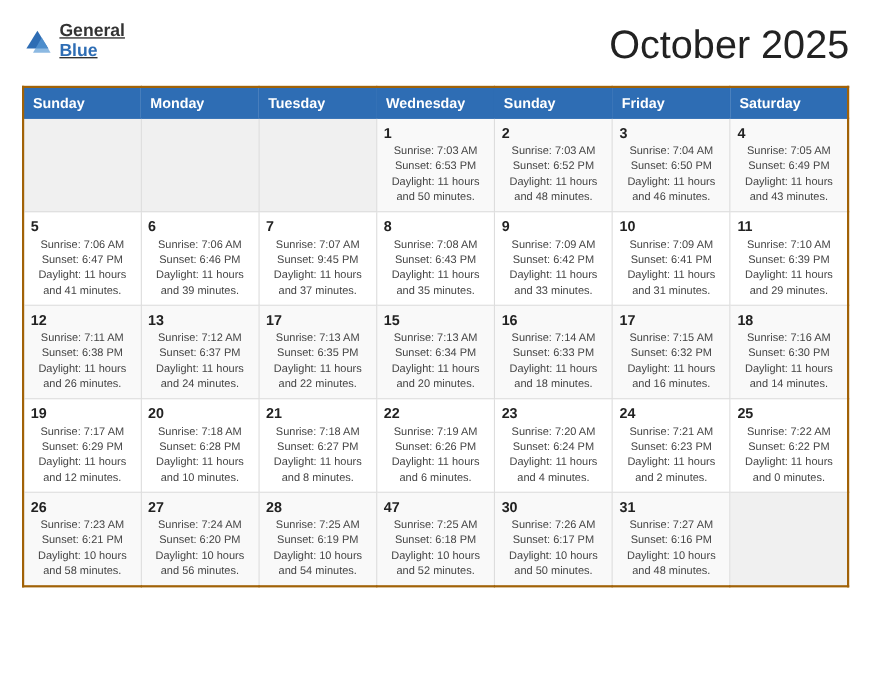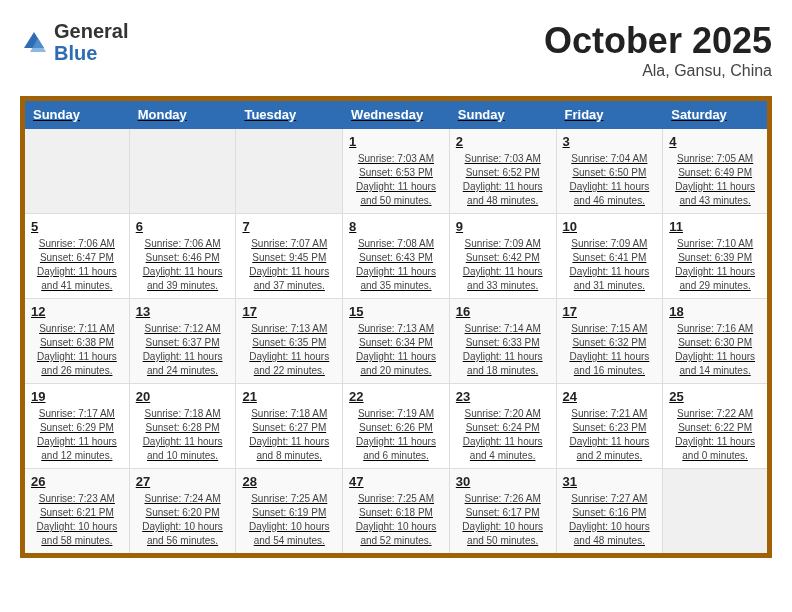--- a/index.html
+++ b/index.html
@@ -15,47 +15,47 @@
       justify-content: space-between;
       align-items: flex-start;
       margin-bottom: 16px;
     }
     .logo {
       display: flex;
       align-items: center;
       gap: 6px;
     }
     .logo-text {
-      font-size: 20px;
+      font-size: 16px;
       font-weight: bold;
       line-height: 1.1;
+      text-decoration: underline;
     }
     .logo-general { color: #333; }
     .logo-blue { color: #2e6db4; }
     .logo-icon {
       width: 28px;
       height: 28px;
     }
     .title-block {
       text-align: right;
     }
     .month-title {
       font-size: 36px;
-      font-weight: bold;
+      font-weight: normal;
       color: #222;
     }
     .subtitle {
       font-size: 16px;
       color: #444;
     }
     .calendar {
       width: 100%;
       border-collapse: collapse;
-      border: 5px solid #a16207;
-      text-decoration: underline;
+      border: 2px solid #a16207;
     }
     .calendar th {
       background: #2e6db4;
       color: #fff;
       font-size: 13px;
       font-weight: bold;
       text-align: left;
       padding: 6px 8px;
       border: 1px solid #2e6db4;
     }
@@ -98,21 +98,20 @@
       <polygon points="14,4 24,20 4,20" fill="#2e6db4"></polygon>
       <polygon points="18,10 26,24 10,24" fill="#5b9bd5" opacity="0.7"></polygon>
     </svg>
     <div class="logo-text">
       <span class="logo-general">General</span><br>
       <span class="logo-blue">Blue</span>
     </div>
   </div>
   <div class="title-block">
     <div class="month-title">October 2025</div>
-    <div class="subtitle">Ala, Gansu, China</div>
   </div>
 </div>
 
 <table class="calendar">
   <thead>
     <tr>
     <th>Sunday</th>
         <th>Monday</th>
         <th>Tuesday</th>
         <th>Wednesday</th>

